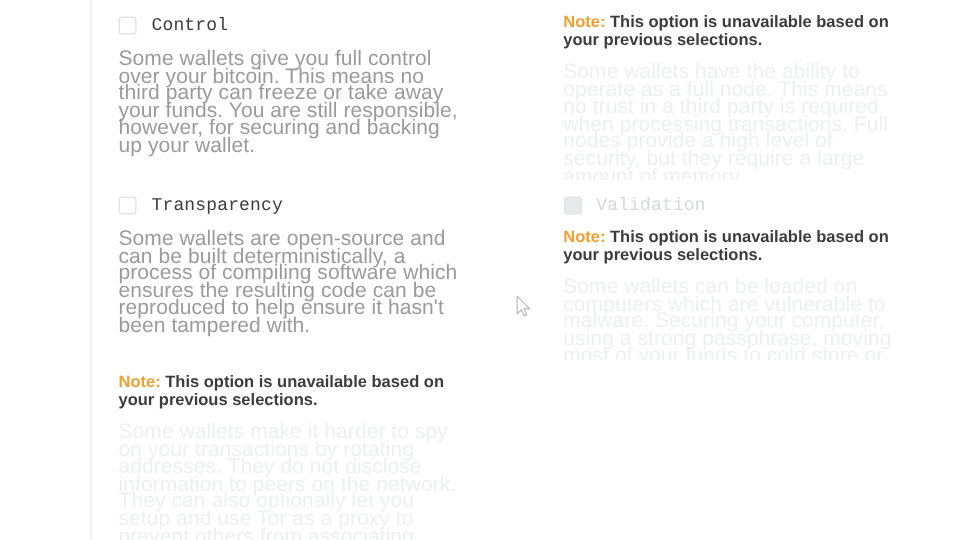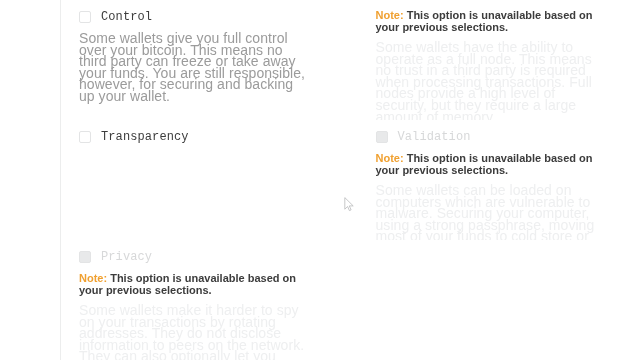--- a/index.html
+++ b/index.html
@@ -129,36 +129,33 @@
     <div class="feature disabled">
       <p class="note"><span class="note-label">Note:</span> <span>This option is unavailable based on your previous selections.</span></p>
       <p class="feature-body">Some wallets have the ability to operate as a full node. This means no trust in a third party is required when processing transactions. Full nodes provide a high level of security, but they require a large amount of memory.</p>
     </div>
 
     <div class="feature">
       <div class="feature-head">
         <span class="cbox"></span>
         <span class="feature-title">Transparency</span>
       </div>
+      <p class="feature-body">Some wallets are open-source and can be built deterministically, a process of compiling software which ensures the resulting code can be reproduced to help ensure it hasn't been tampered with.</p>
     </div>
 
     <div class="feature disabled">
       <div class="feature-head">
         <span class="cbox"></span>
         <span class="feature-title">Validation</span>
       </div>
       <p class="note"><span class="note-label">Note:</span> <span>This option is unavailable based on your previous selections.</span></p>
       <p class="feature-body">Some wallets can be loaded on computers which are vulnerable to malware. Securing your computer, using a strong passphrase, moving most of your funds to cold store or enabling 2FA or multifactor authentication can help you protect your bitcoin.</p>
     </div>
 
     <div class="feature disabled">
-      <div class="feature-head">
-        <span class="cbox"></span>
-        <span class="feature-title">Privacy</span>
-      </div>
       <p class="note"><span class="note-label">Note:</span> <span>This option is unavailable based on your previous selections.</span></p>
       <p class="feature-body">Some wallets make it harder to spy on your transactions by rotating addresses. They do not disclose information to peers on the network. They can also optionally let you setup and use Tor as a proxy to prevent others from associating transactions with your IP address.</p>
     </div>
 
     <div class="feature">
     </div>
 
   </div>
 
   <svg class="cursor" viewBox="0 0 11 15" xmlns="http://www.w3.org/2000/svg">

